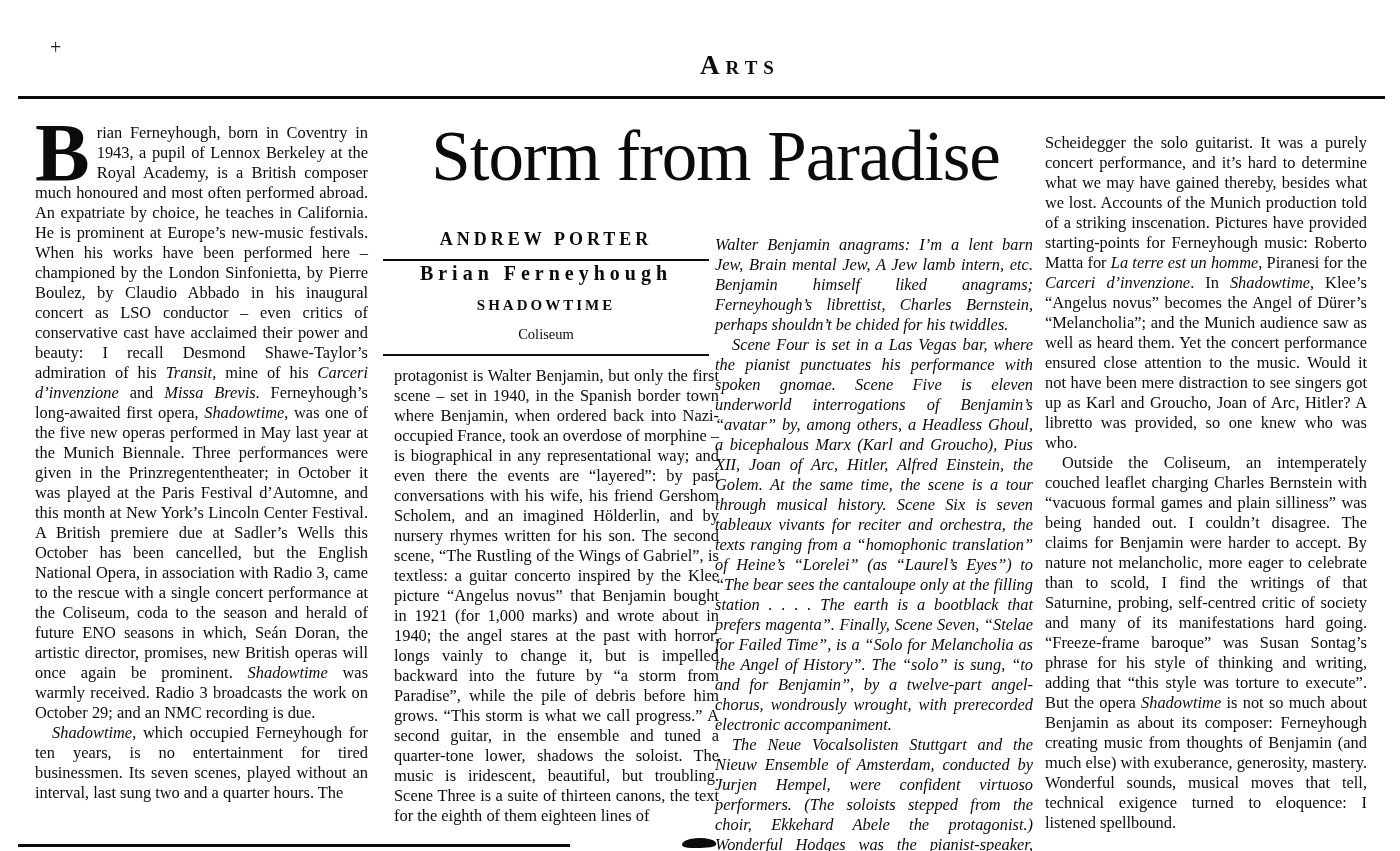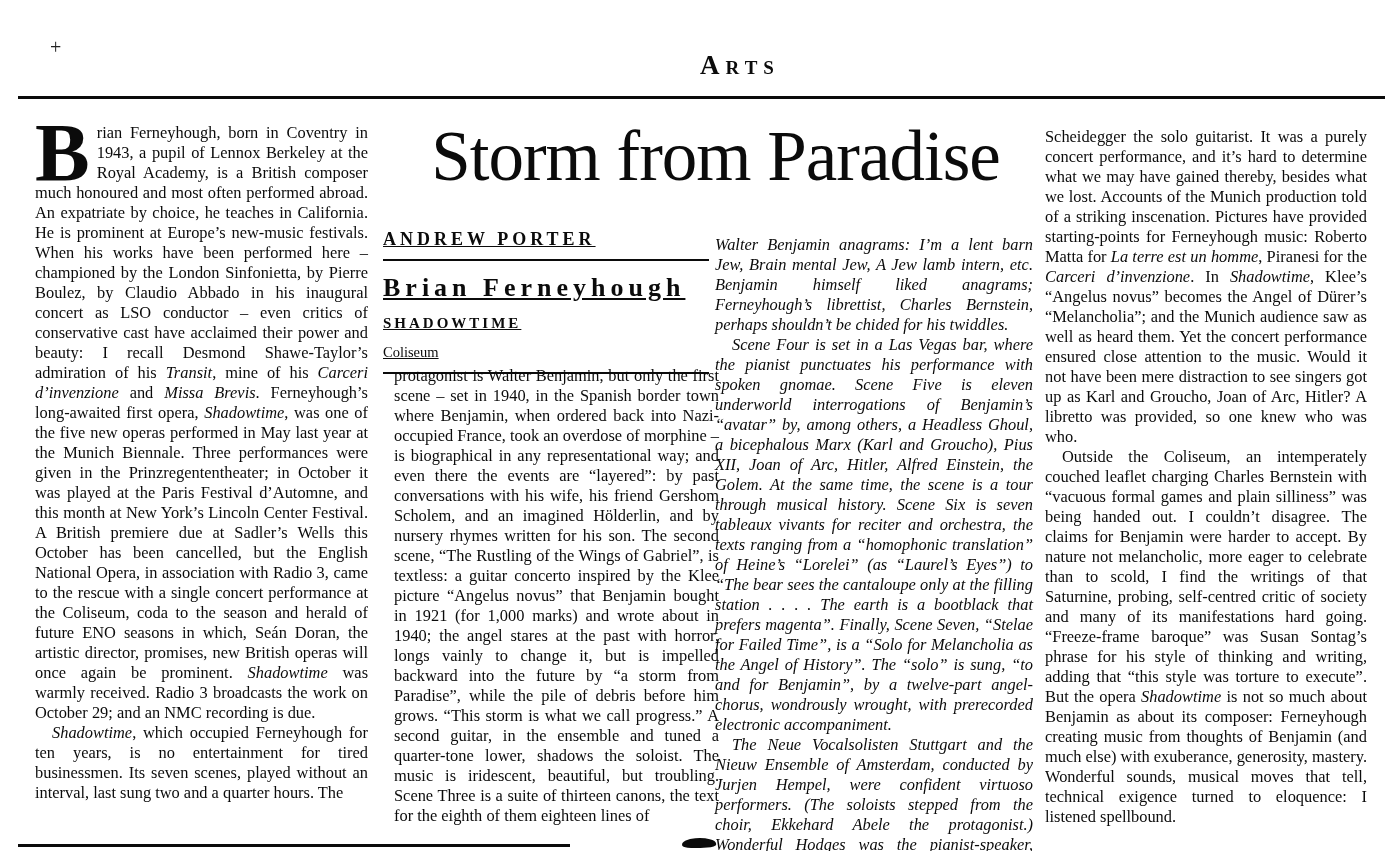--- a/index.html
+++ b/index.html
@@ -34,50 +34,50 @@
     position:absolute;left:380px;top:113px;width:655px;
     margin:8px;text-align:center;
     font-size:71px;font-weight:normal;
     letter-spacing:-1px;
     line-height:1;
     white-space:nowrap;
   }
 
   .byline-block{
     position:absolute;left:383px;top:229px;width:326px;
-    text-decoration:underline;
+    text-align:center;
   }
   .byline{
     font-weight:bold;font-size:18px;letter-spacing:4px;
   }
   .byline-rule{height:2px;background:#0b0b0b;margin:9px 0 0 0;}
   .composer{
-    margin-top:12px;
-    font-weight:bold;font-size:26px;letter-spacing:5px;
+    margin-top:1px;
+    font-weight:bold;font-size:20px;letter-spacing:5px;
   }
   .work{
     margin-top:12px;
     font-size:15px;letter-spacing:3px;font-weight:bold;
   }
   .venue{
     margin-top:12px;
     font-size:14.5px;
   }
   .byline-rule.bottom{margin-top:11px;}
 
   .col{
     position:absolute;
     font-size:16.4px;
     line-height:20px;
     text-align:justify;
   }
   .col1{left:35px;top:123px;width:333px;}
   .col2{left:394px;top:366px;width:325px;}
   .col3{left:715px;top:235px;width:318px;font-style:italic;}
-  .col4{left:1045px;top:127px;width:322px;}
+  .col4{left:1045px;top:133px;width:322px;}
 
   p.para{margin:0;padding:0;}
   p.para.indent{text-indent:17px;}
   p.para.force-last{text-align-last:justify;}
 
   .dropcap{
     float:left;
     font-weight:bold;
     font-size:82px;
     line-height:60px;

